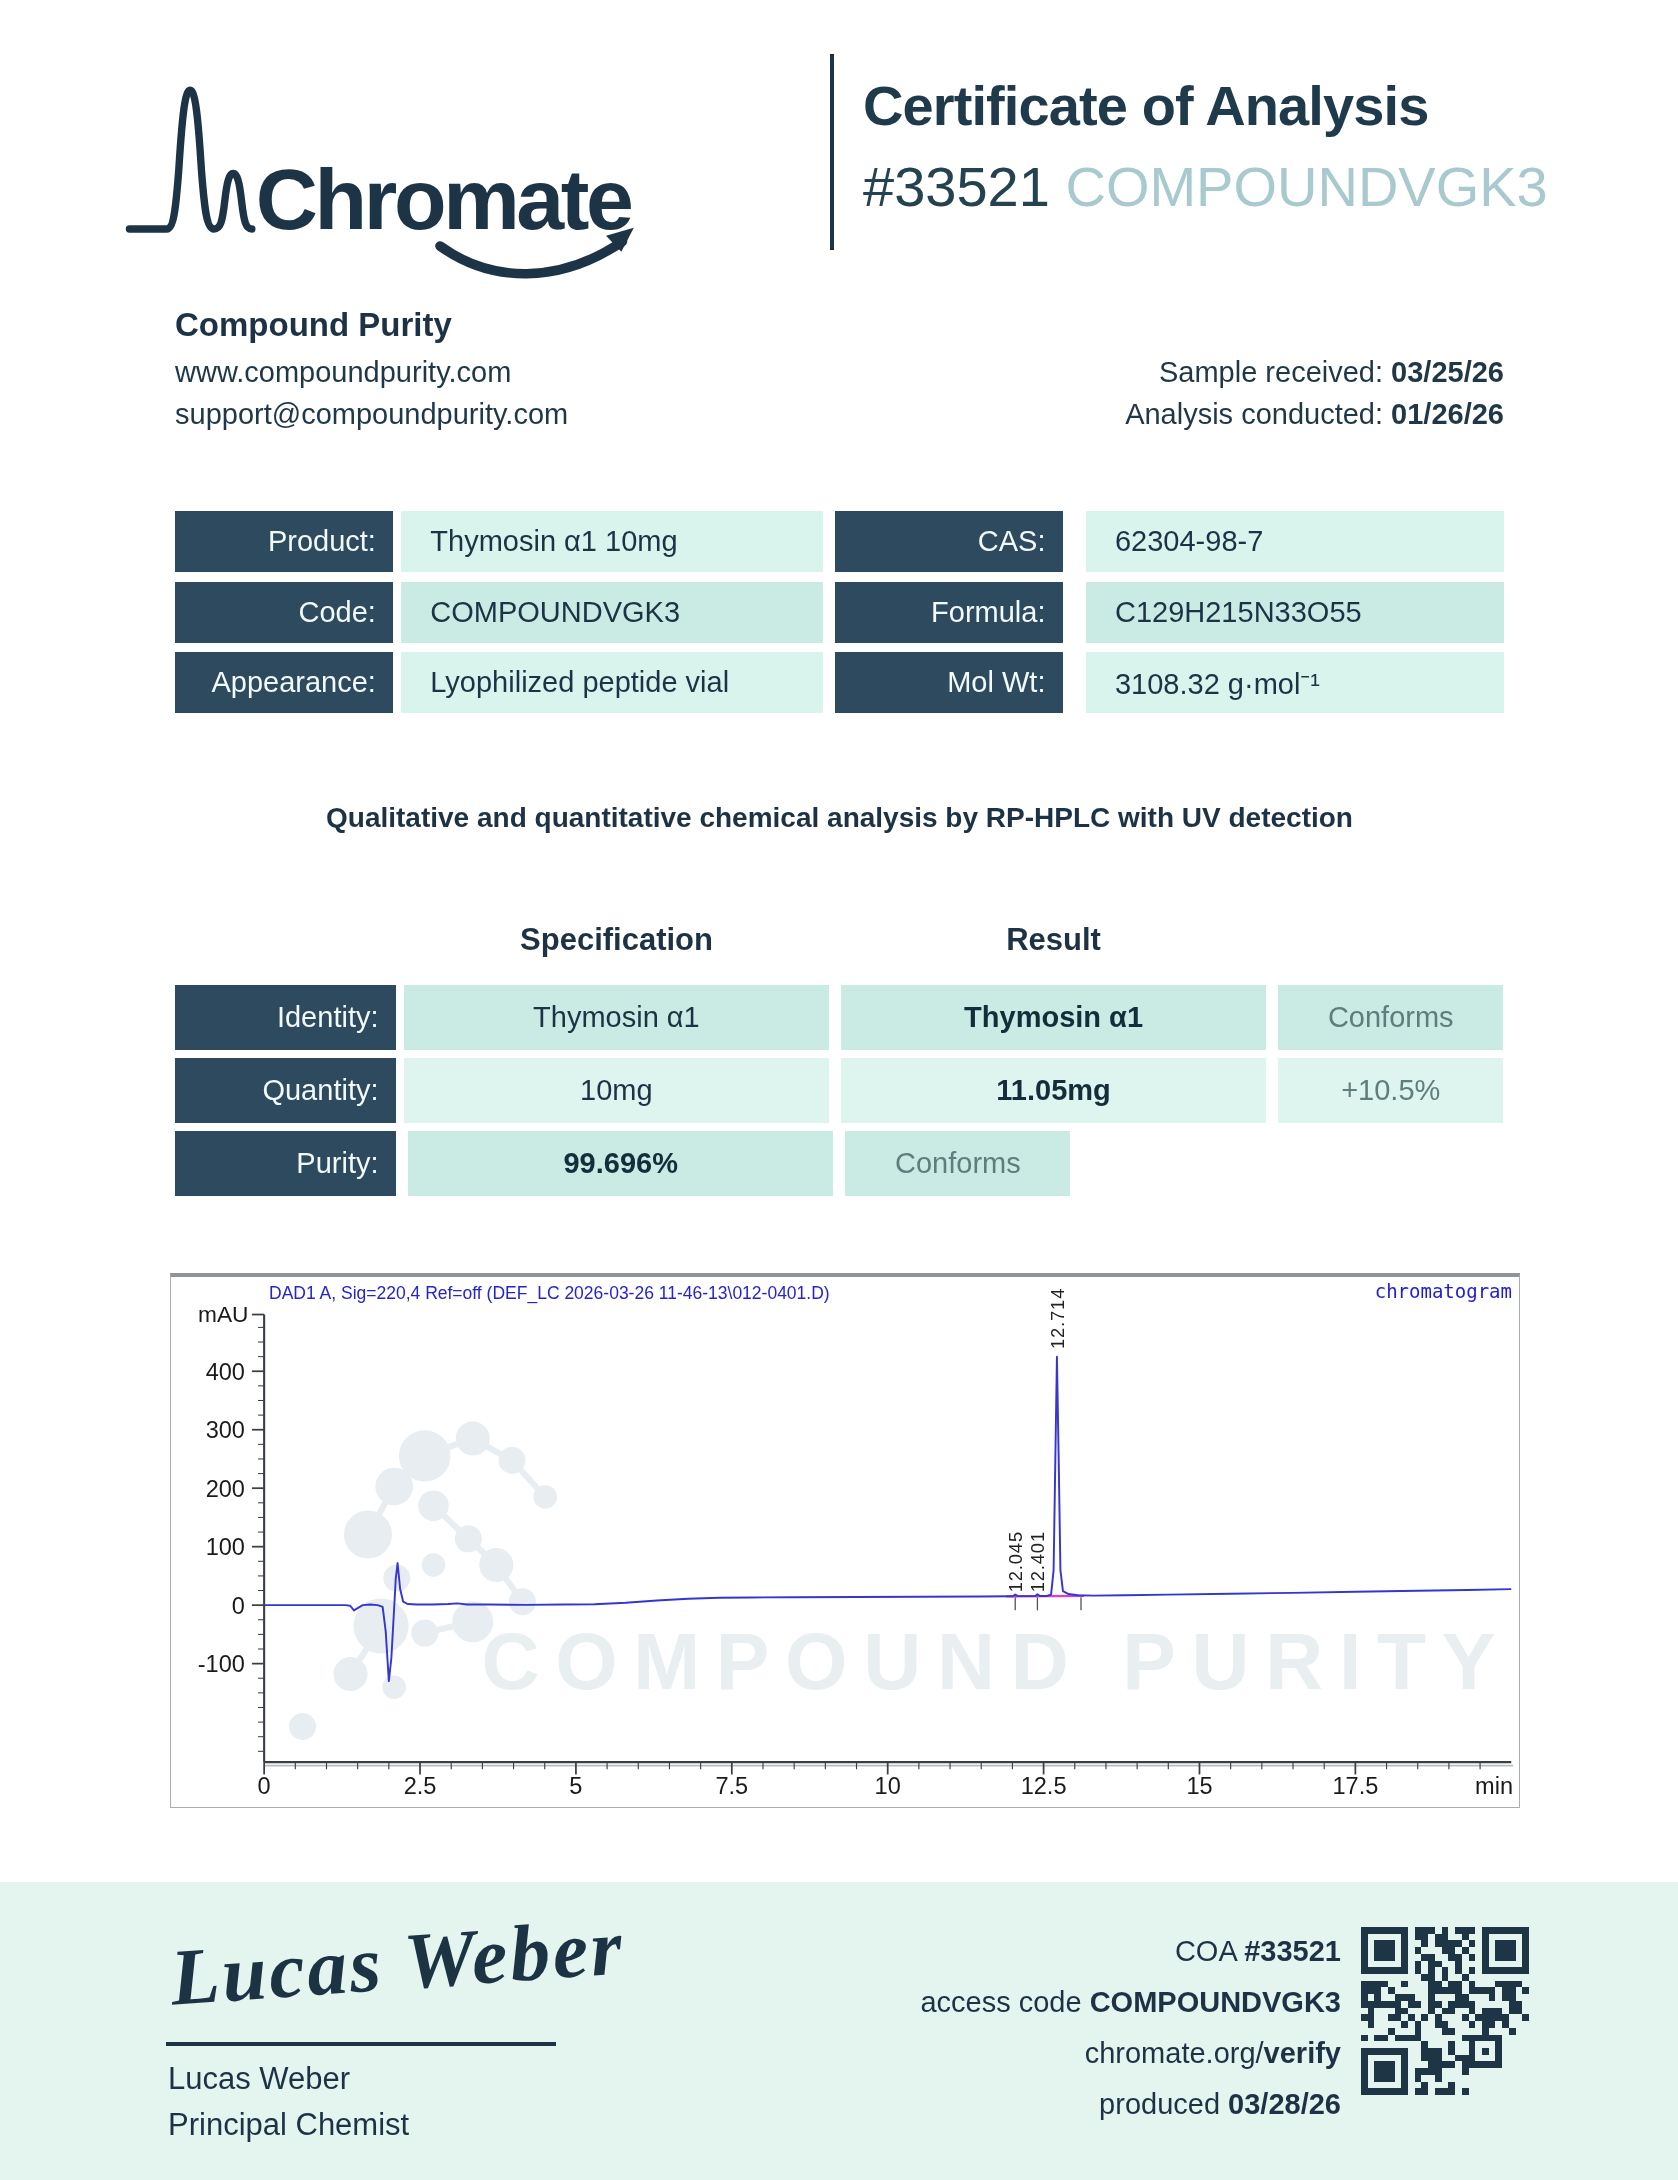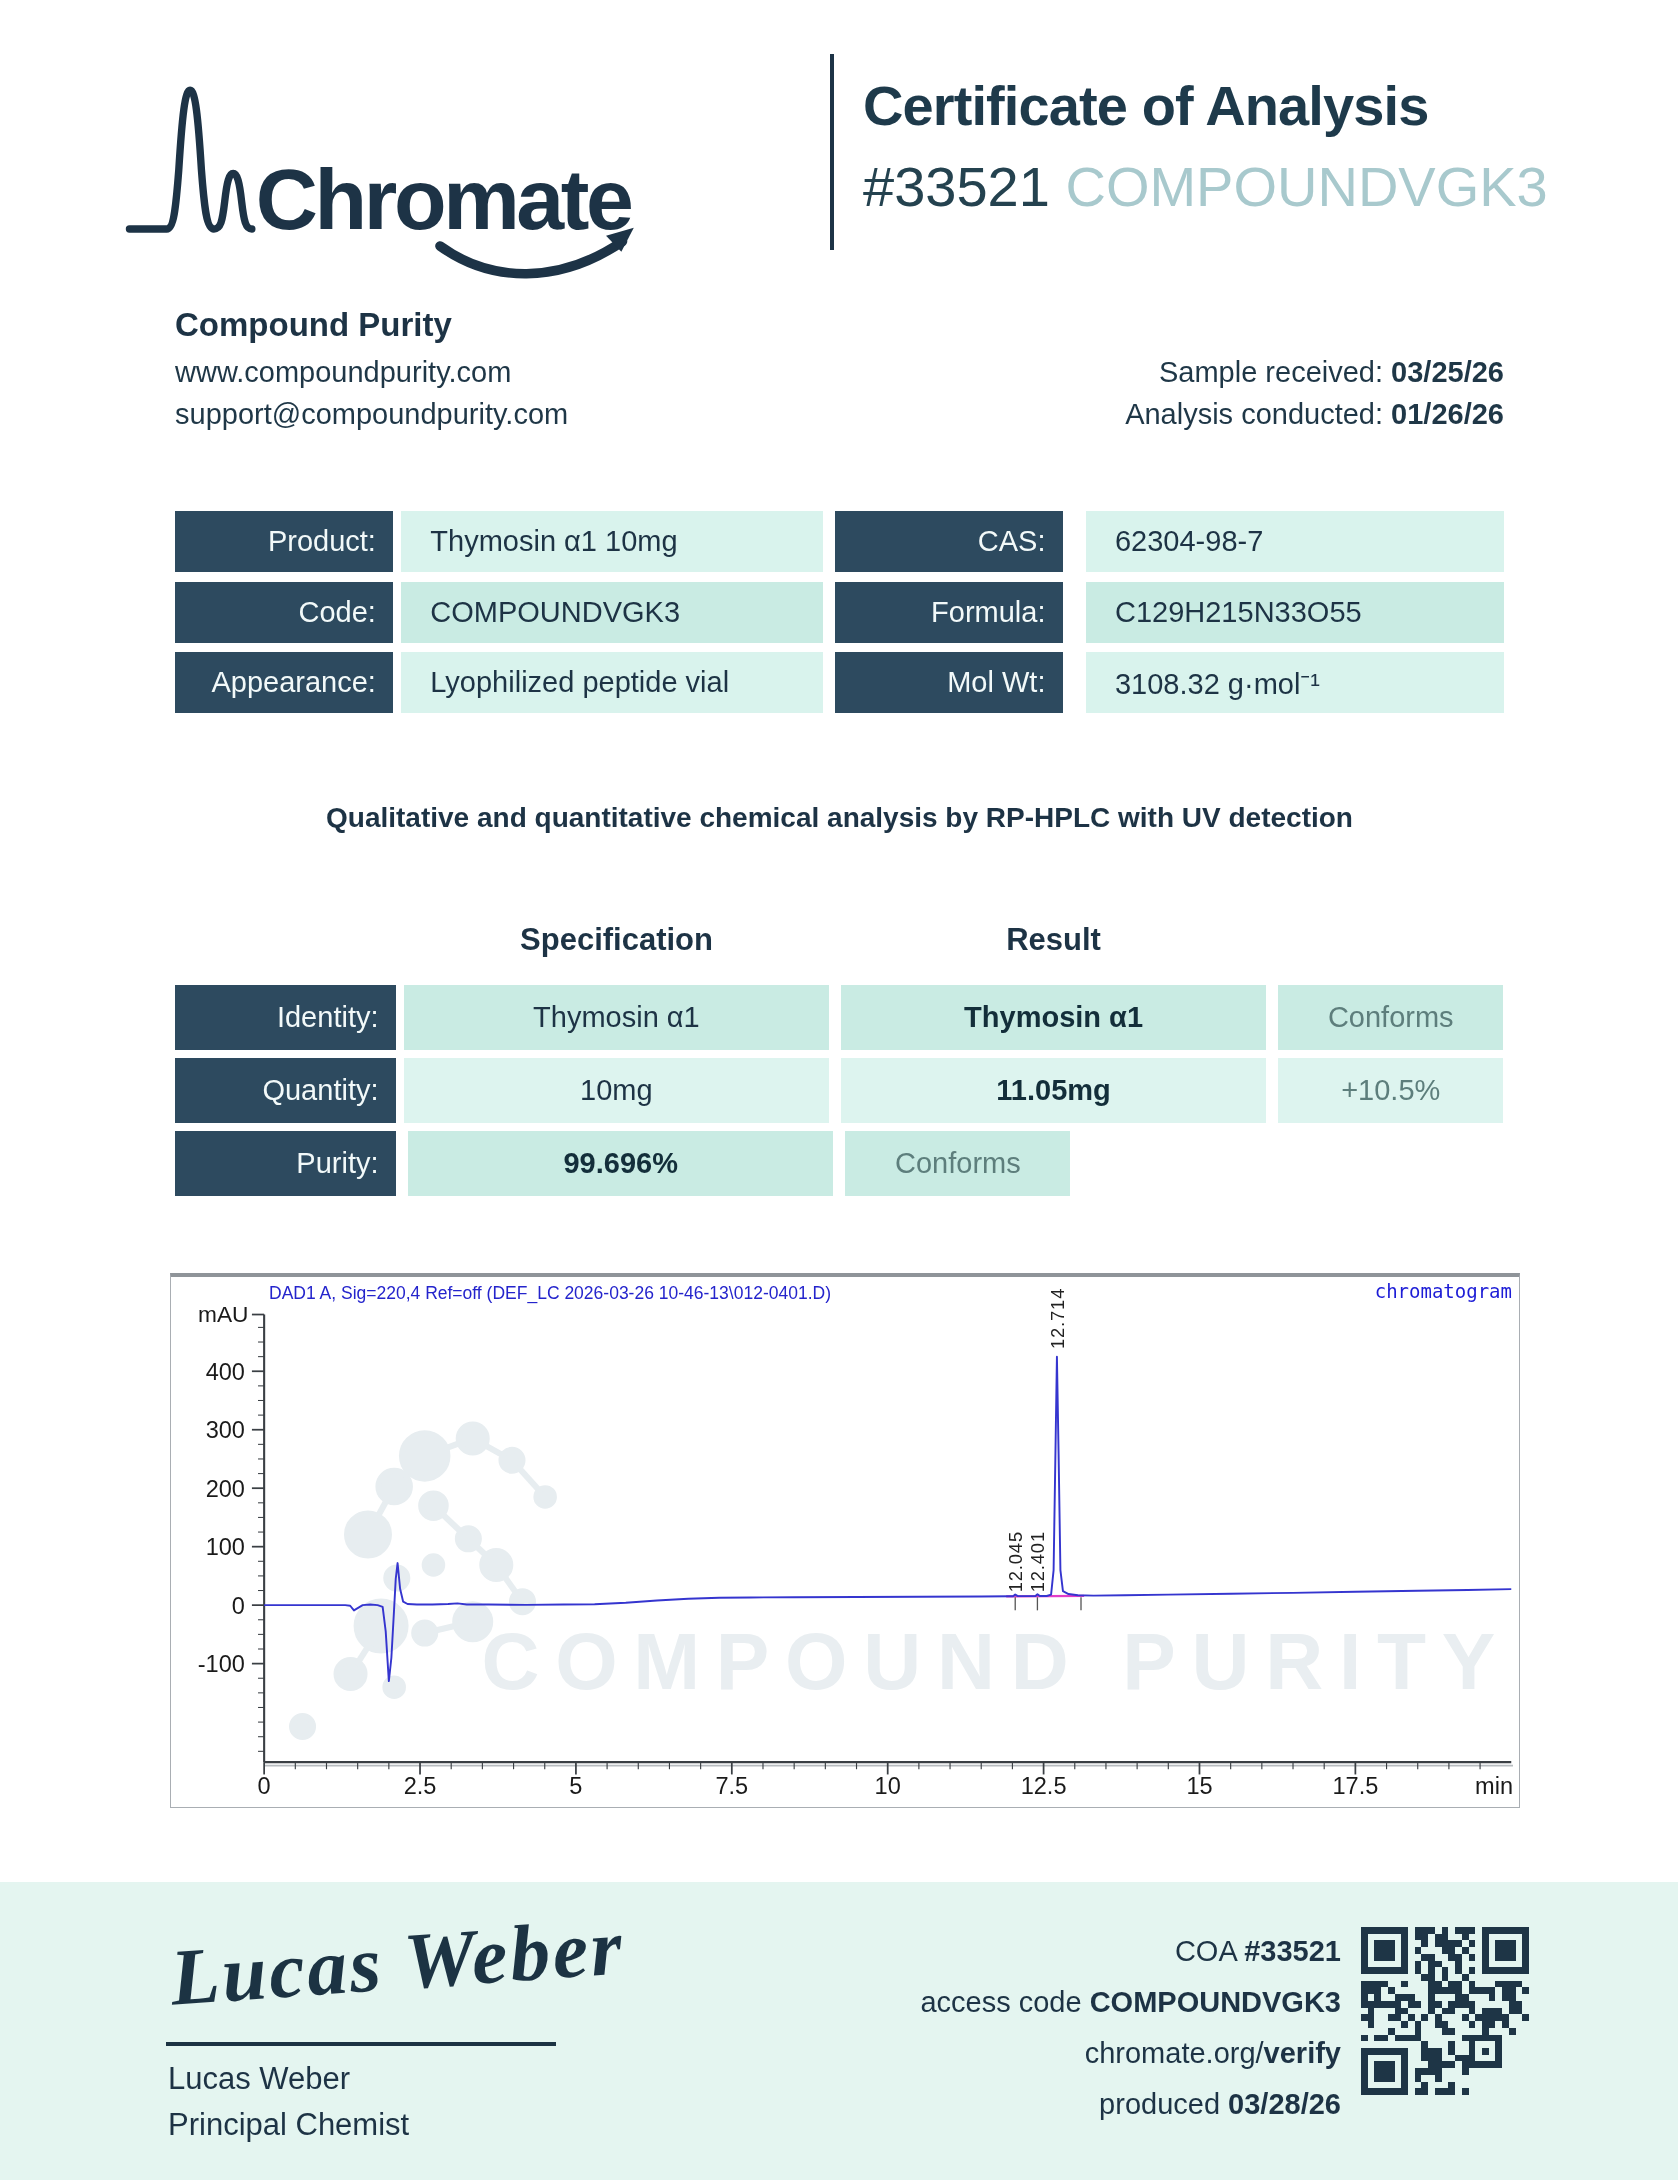--- a/index.html
+++ b/index.html
@@ -260,21 +260,21 @@
         </g>
       <g id="trace">
           <polyline points="106.0,376.0 148.9,376.0 198.9,376.0 204.6,376.7 208.9,382.0 213.2,379.4 218.9,376.0 227.5,375.3 236.0,376.0 241.8,378.0 245.3,406.1 248.9,463.1 251.8,436.3 254.6,386.1 256.8,345.9 258.9,327.8 261.8,357.2 265.3,372.0 270.3,374.7 281.1,375.3 298.9,375.3 316.8,374.7 327.5,374.0 338.2,375.3 363.2,375.3 406.1,375.7 449.0,375.3 484.7,375.0 520.4,373.3 556.1,370.6 591.9,368.6 627.6,367.6 663.3,367.2 713.3,366.9 784.8,366.6 856.2,366.4 927.7,366.1 959.8,365.9 964.1,365.8 966.6,363.9 969.8,365.7 984.8,365.7 989.8,365.6 992.1,363.6 994.8,365.6 1002.7,365.5 1007.7,363.9 1010.6,335.8 1012.7,201.8 1014.4,91.3 1016.3,201.8 1018.4,335.8 1021.3,359.9 1027.7,363.3 1038.4,364.6 1056.3,365.1 1092.0,364.7 1142.0,363.9 1213.5,362.9 1284.9,361.9 1356.4,360.7 1427.8,359.6 1485.0,358.6 1535.0,357.6" fill="none" stroke="#3535cf" stroke-width="2.2" stroke-linejoin="round"></polyline>
         </g>
       <g id="peaks">
           <text x="974.6152500000001" y="361.26" class="pk" transform="rotate(-90 974.6152500000001 361.26)">12.045</text>
           <text x="1000.05145" y="361.26" class="pk" transform="rotate(-90 1000.05145 361.26)">12.401</text>
           <text x="1022.4153000000001" y="82.53999999999996" class="pk" transform="rotate(-90 1022.4153000000001 82.53999999999996)">12.714</text>
         </g>
     </svg>
-    <div class="chart-title">DAD1 A, Sig=220,4 Ref=off (DEF_LC 2026-03-26 10-46-13\012-0401.D)</div>
+    <div class="chart-title">DAD1 A, Sig=220,4 Ref=off (DEF_LC 2026-03-26 11-46-13\012-0401.D)</div>
     <div class="chart-corner">chromatogram</div>
   </div>
 
   <div class="footer">
     <div class="sig">Lucas Weber</div>
     <div class="sig-line"></div>
     <div class="sig-name">Lucas Weber</div>
     <div class="sig-role">Principal Chemist</div>
     <div class="verify">
       <div><span>COA </span><b>#33521</b></div>

